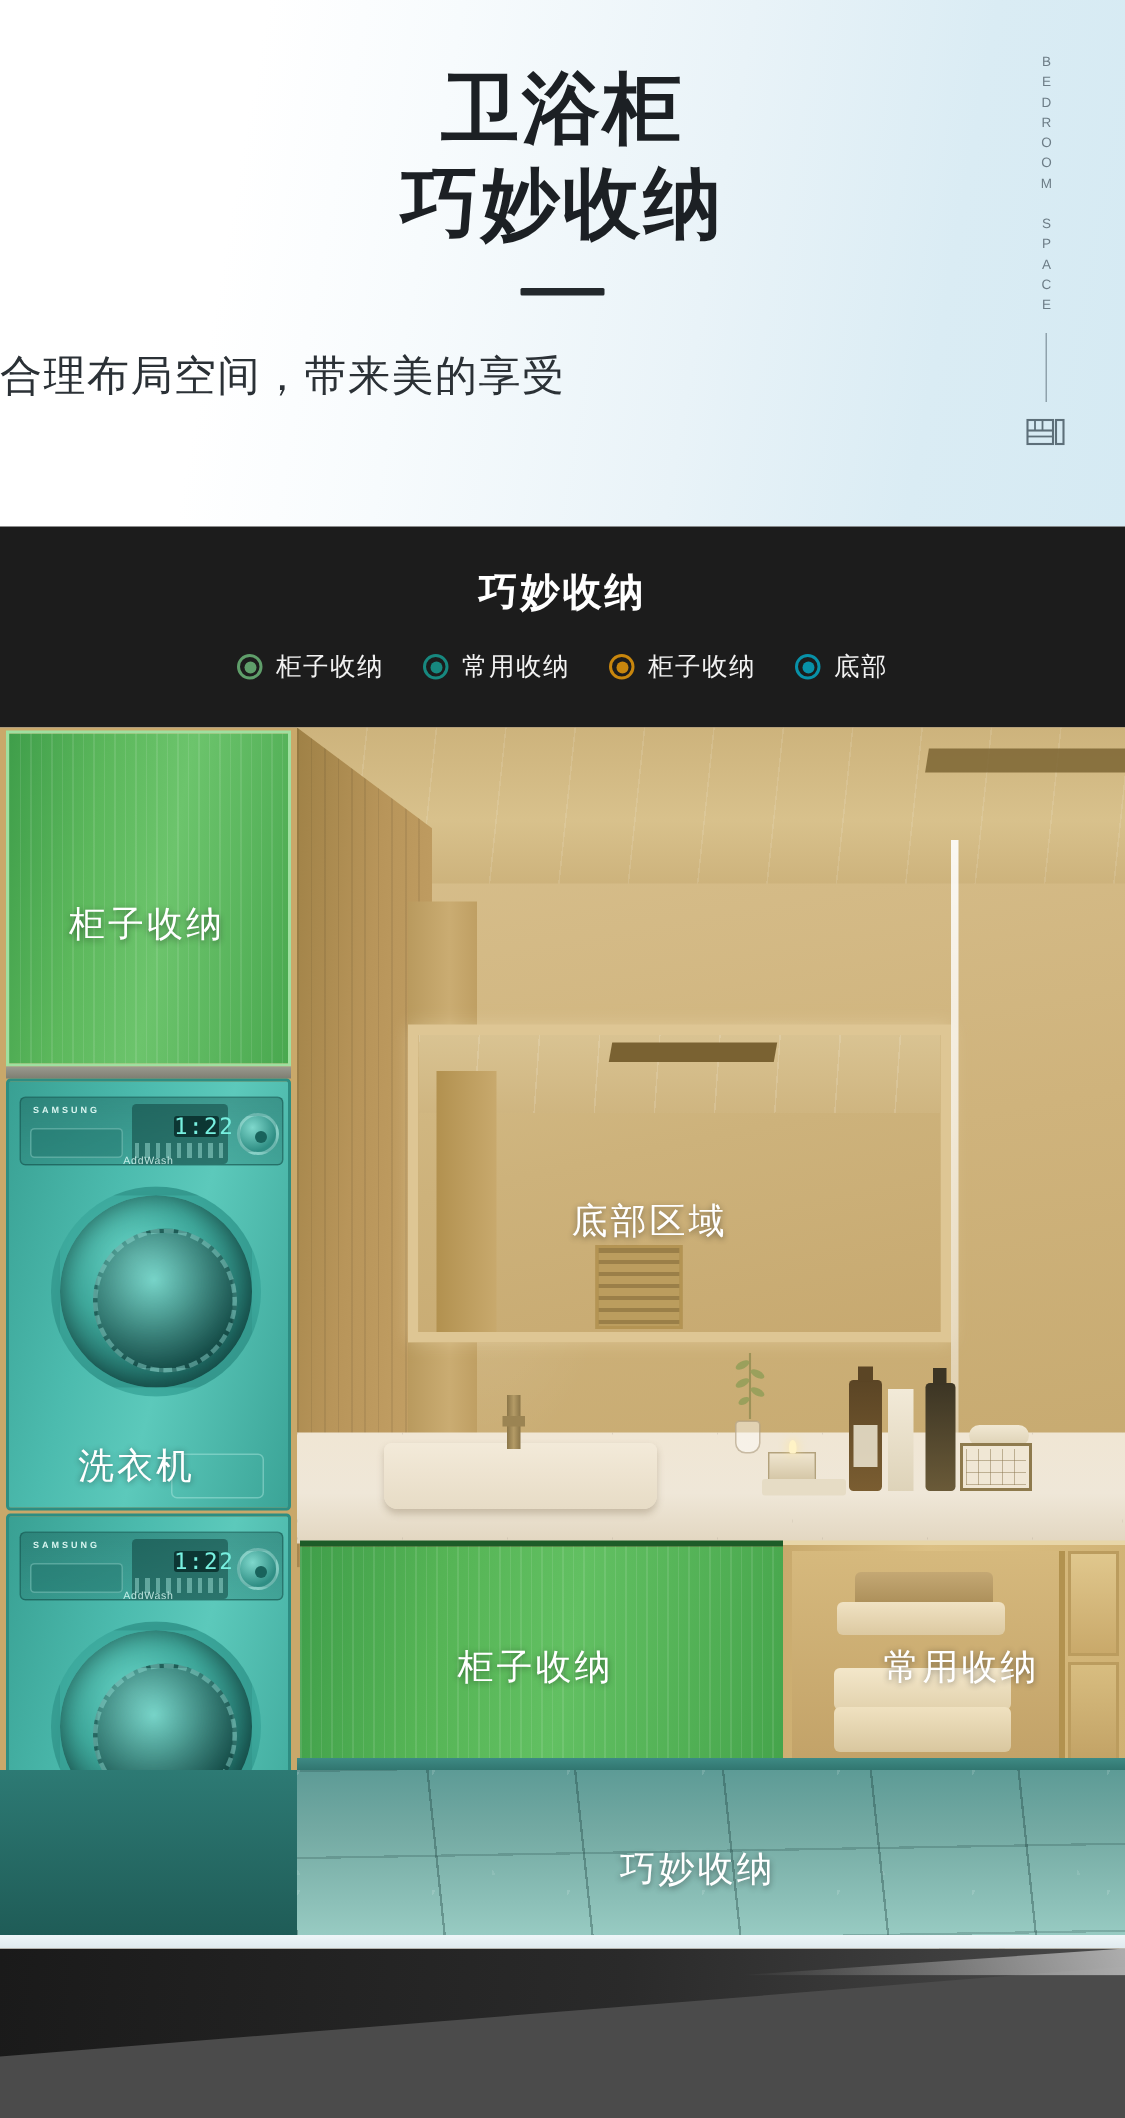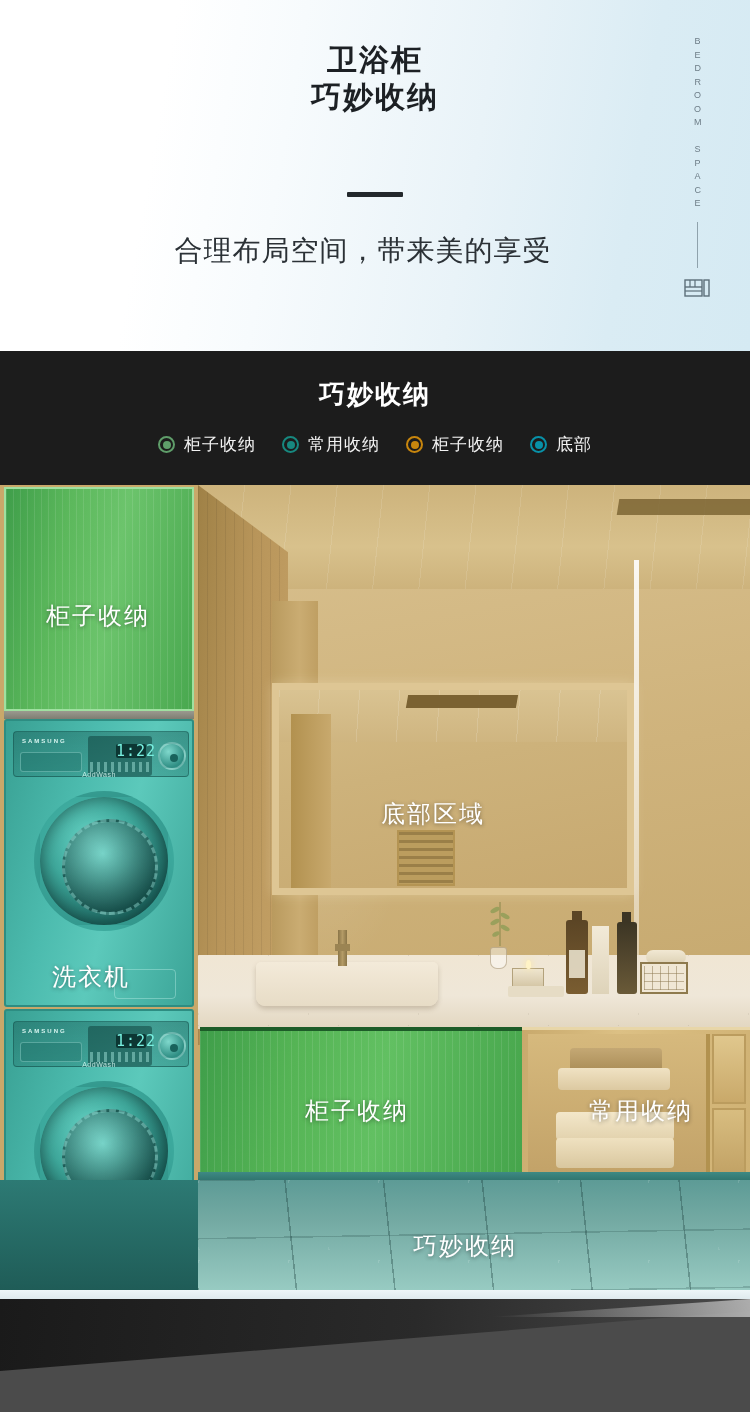--- a/index.html
+++ b/index.html
@@ -11,30 +11,30 @@
   #page { position:relative; width:750px; height:1412px; overflow:hidden; }
 
   
   .hero {
     position:absolute; left:0; top:0; width:750px; height:351px;
     background:linear-gradient(100deg,#ffffff 0%,#ffffff 22%,#f7fbfd 38%,#e9f3f8 62%,#daecf4 82%,#d5eaf3 100%);
     overflow:hidden;
   }
   .hero-title {
     position:absolute; left:0; top:42px; width:750px; text-align:center;
-    font-size:30px; line-height:1.22; font-weight:bold; color:#1c2024;
+    font-size:52px; line-height:1.22; font-weight:bold; color:#1c2024;
     letter-spacing:2px;
   }
   .hero-title .l2 { display:block; }
   .hero-rule {
     position:absolute; left:50%; top:192px; transform:translateX(-50%);
     width:56px; height:5px; background:#23282c; border-radius:1px;
   }
   .hero-sub {
-    position:absolute; left:0; top:232px; width:726px; text-align:center;
+    position:absolute; left:0; top:232px; width:726px; text-align:left;
     font-size:28px; color:#2b3136; letter-spacing:1px;
   }
   .side-mark {
     position:absolute; right:36px; top:36px; width:34px;
     display:flex; flex-direction:column; align-items:center;
   }
   .side-text {
     writing-mode:vertical-rl; text-orientation:upright;
     font-size:9px; letter-spacing:3.5px; color:#6d7d87; line-height:1.25;
     white-space:pre; font-weight:500;

